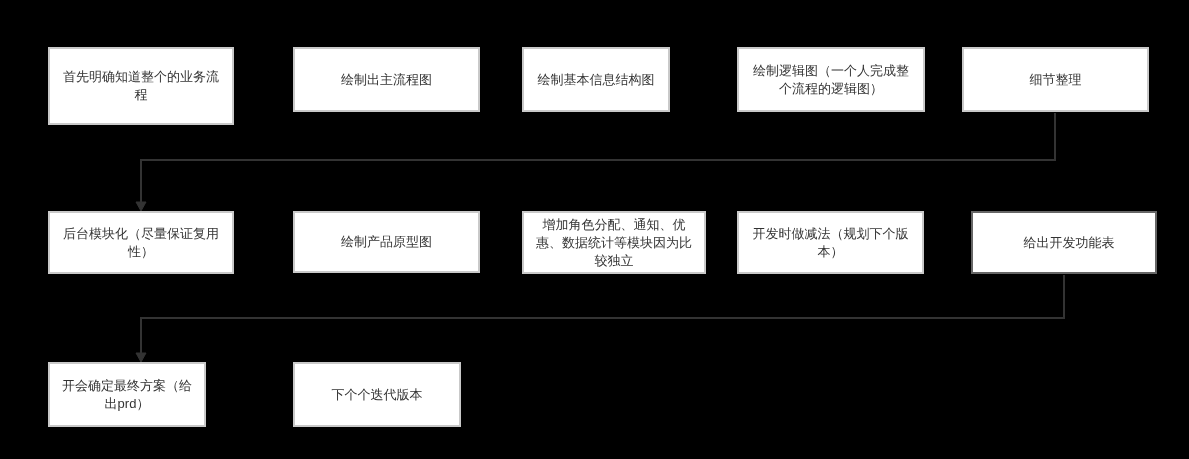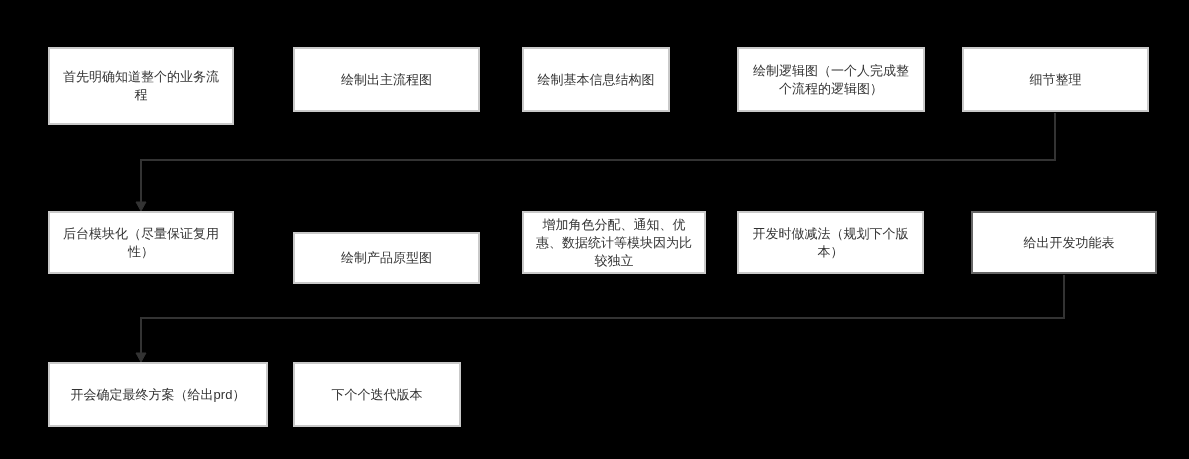--- a/index.html
+++ b/index.html
@@ -68,21 +68,21 @@
     </g>
   </svg>
 
   <div class="node" style="left:48px;  top:47px;  width:186px; height:78px;">首先明确知道整个的业务流程</div>
   <div class="node" style="left:293px; top:47px;  width:187px; height:65px;">绘制出主流程图</div>
   <div class="node" style="left:522px; top:47px;  width:148px; height:65px;">绘制基本信息结构图</div>
   <div class="node" style="left:737px; top:47px;  width:188px; height:65px;">绘制逻辑图（一个人完成整个流程的逻辑图）</div>
   <div class="node" style="left:962px; top:47px;  width:187px; height:65px;">细节整理</div>
 
   <div class="node" style="left:48px;  top:211px; width:186px; height:63px;">后台模块化（尽量保证复用性）</div>
-  <div class="node" style="left:293px; top:211px; width:187px; height:52px;margin-top:21px;">绘制产品原型图</div>
+  <div class="node" style="left:293px; top:211px; width:187px; height:62px;">绘制产品原型图</div>
   <div class="node" style="left:522px; top:211px; width:184px; height:63px;">增加角色分配、通知、优惠、数据统计等模块因为比较独立</div>
   <div class="node" style="left:737px; top:211px; width:187px; height:63px;">开发时做减法（规划下个版本）</div>
   <div class="node dark-border" style="left:971px; top:211px; width:186px; height:63px;">给出开发功能表</div>
 
-  <div class="node" style="left:48px;  top:362px; width:220px; height:65px;">开会确定最终方案（给出prd）</div>
+  <div class="node" style="left:48px;  top:362px; width:158px; height:65px;">开会确定最终方案（给出prd）</div>
   <div class="node" style="left:293px; top:362px; width:168px; height:65px;">下个个迭代版本</div>
 
 </div>
 
 </body></html>

